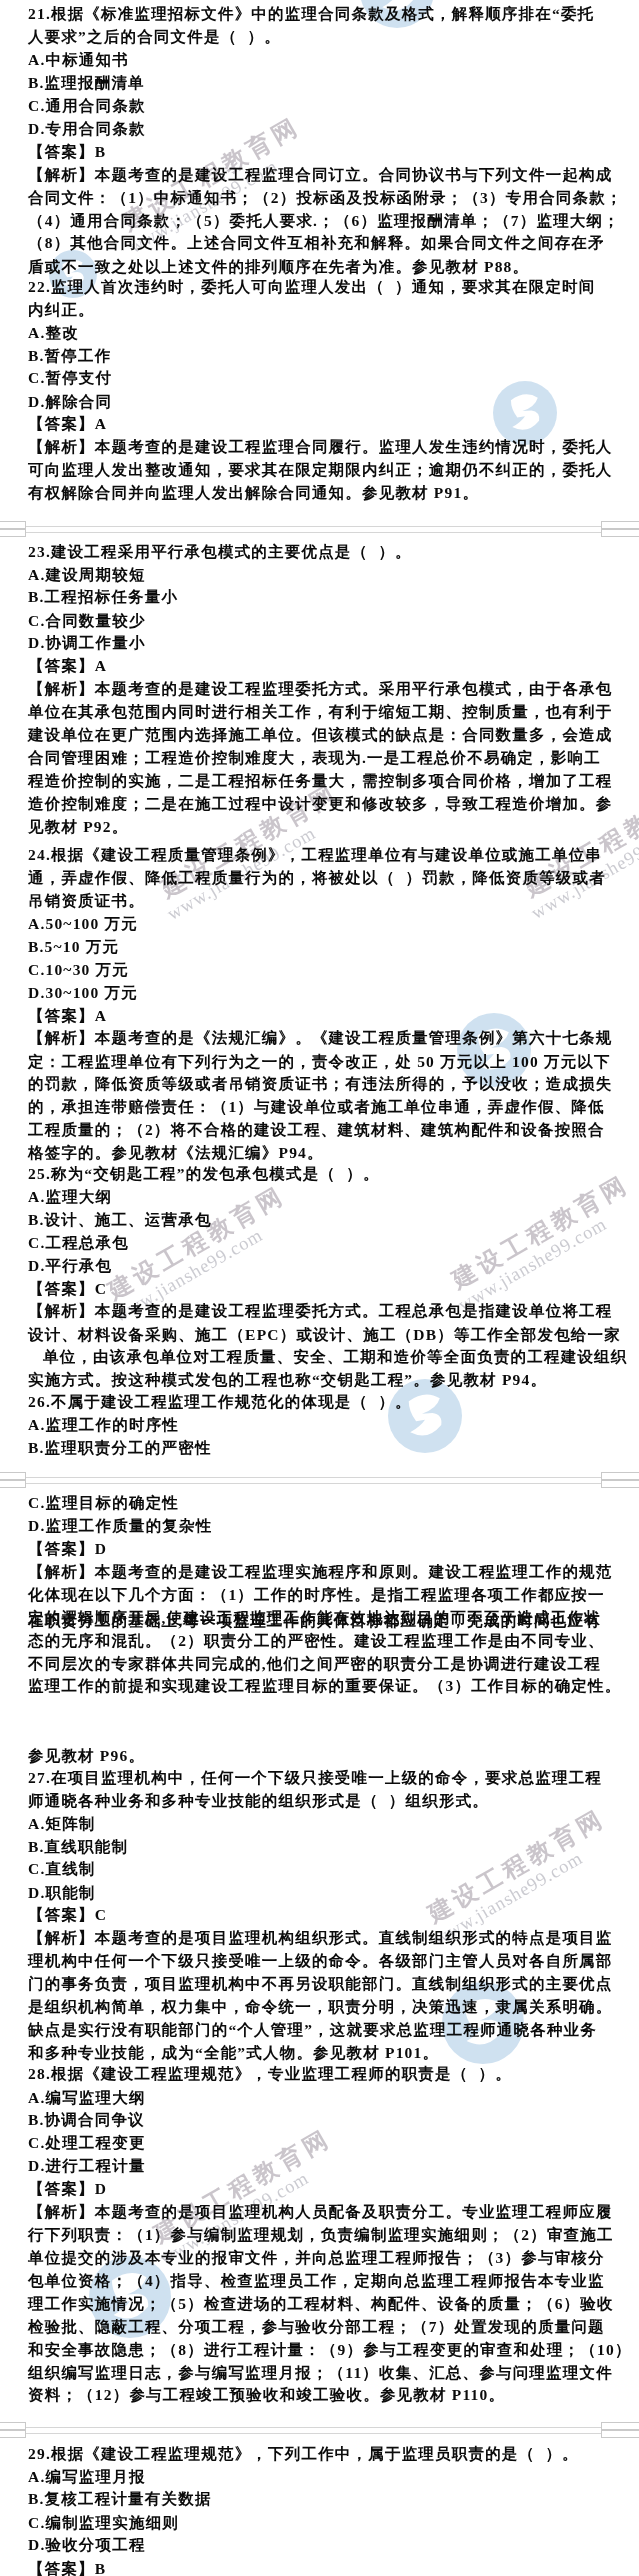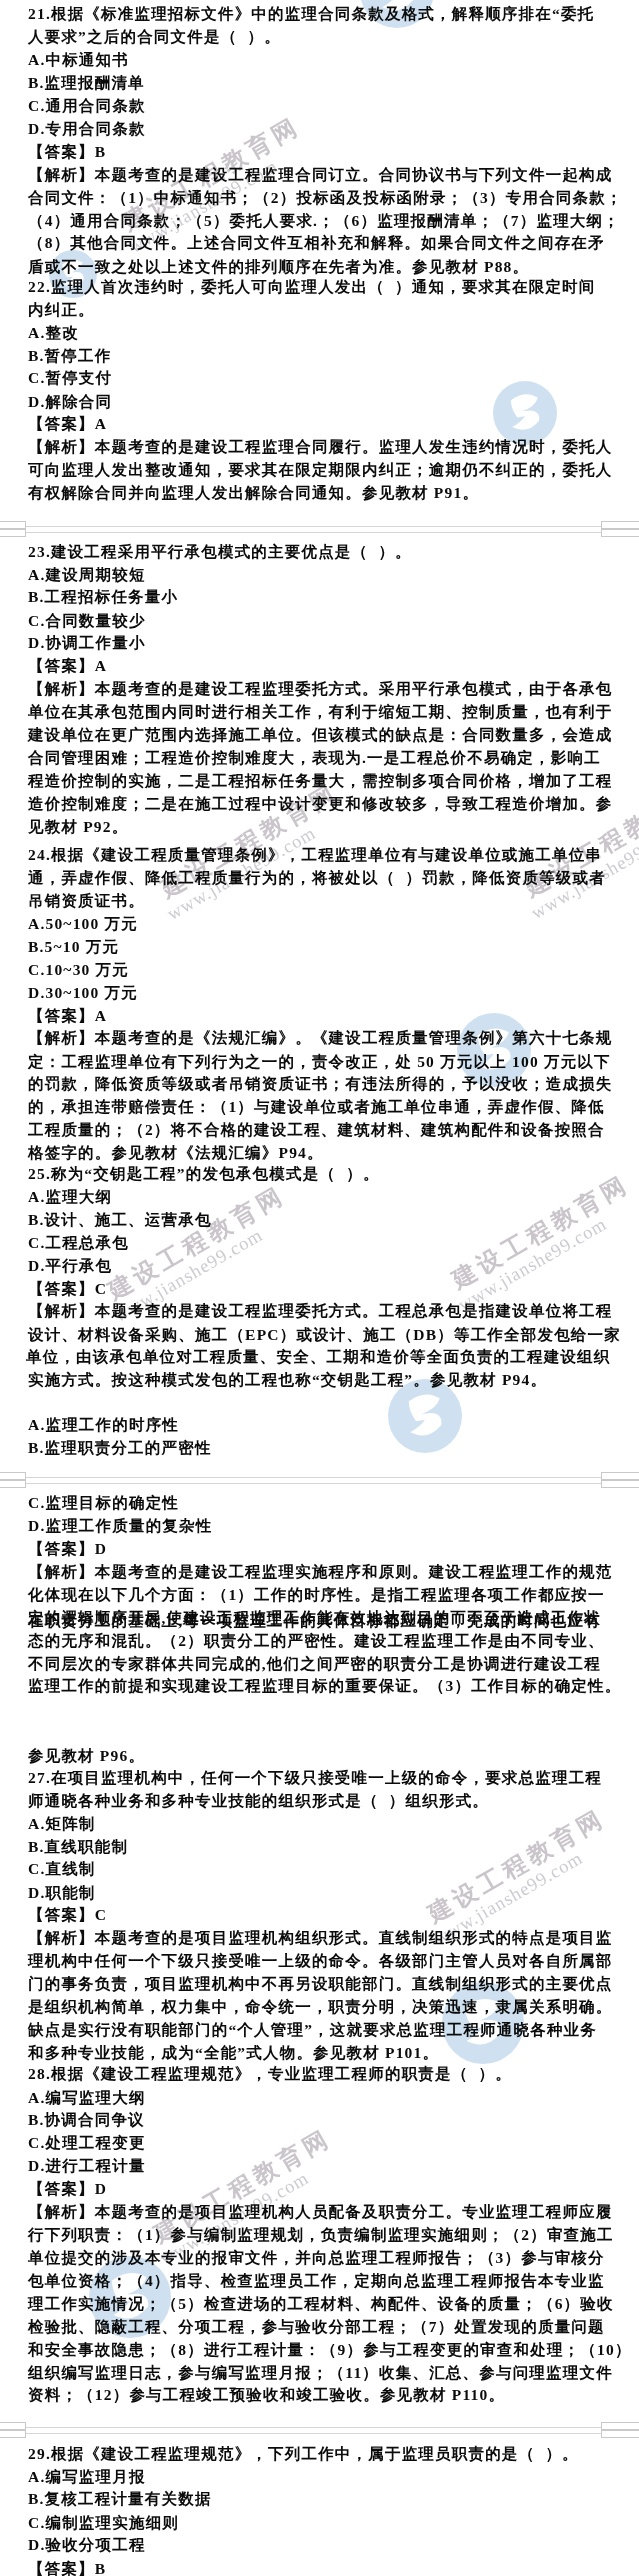--- a/index.html
+++ b/index.html
@@ -134,22 +134,23 @@
     <div class="tline" style="top: 1121px; left: 28px;">工程质量的；（2）将不合格的建设工程、建筑材料、建筑构配件和设备按照合</div>
     <div class="tline" style="top: 1144px; left: 28px;">格签字的。参见教材《法规汇编》P94。</div>
     <div class="tline" style="top: 1165px; left: 28px;">25.称为“交钥匙工程”的发包承包模式是（  ）。</div>
     <div class="tline" style="top: 1188px; left: 28px;">A.监理大纲</div>
     <div class="tline" style="top: 1211px; left: 28px;">B.设计、施工、运营承包</div>
     <div class="tline" style="top: 1234px; left: 28px;">C.工程总承包</div>
     <div class="tline" style="top: 1257px; left: 28px;">D.平行承包</div>
     <div class="tline" style="top: 1280px; left: 28px;">【答案】C</div>
     <div class="tline" style="top: 1302px; left: 28px;">【解析】本题考查的是建设工程监理委托方式。工程总承包是指建设单位将工程</div>
     <div class="tline" style="top: 1326px; left: 28px;">设计、材料设备采购、施工（EPC）或设计、施工（DB）等工作全部发包给一家</div>
-    <div class="tline" style="top: 1348px; left: 26px;">单位，由该承包单位对工程质量、安全、工期和造价等全面负责的工程建设组织</div>
+    <div class="tline" style="top: 1348px; left: 43px;">单位，由该承包单位对工程质量、安全、工期和造价等全面负责的工程建设组织</div>
     <div class="tline" style="top: 1371px; left: 28px;">实施方式。按这种模式发包的工程也称“交钥匙工程”。参见教材 P94。</div>
+    <div class="tline" style="top: 1393px; left: 28px;">26.不属于建设工程监理工作规范化的体现是（  ）。</div>
     <div class="tline" style="top: 1416px; left: 28px;">A.监理工作的时序性</div>
     <div class="tline" style="top: 1439px; left: 28px;">B.监理职责分工的严密性</div>
     <div class="tline" style="top: 1494px; left: 28px;">C.监理目标的确定性</div>
     <div class="tline" style="top: 1517px; left: 28px;">D.监理工作质量的复杂性</div>
     <div class="tline" style="top: 1540px; left: 28px;">【答案】D</div>
     <div class="tline" style="top: 1563px; left: 28px;">【解析】本题考查的是建设工程监理实施程序和原则。建设工程监理工作的规范</div>
     <div class="tline" style="top: 1586px; left: 28px;">化体现在以下几个方面：（1）工作的时序性。是指工程监理各项工作都应按一</div>
     <div class="tline" style="top: 1609px; left: 28px;">定的逻辑顺序开展,使建设工程监理工作能有效地达到目的而不至于造成工作状</div>
     <div class="tline" style="top: 1632px; left: 28px;">态的无序和混乱。（2）职责分工的严密性。建设工程监理工作是由不同专业、</div>
     <div class="tline" style="top: 1655px; left: 28px;">不同层次的专家群体共同完成的,他们之间严密的职责分工是协调进行建设工程</div>

